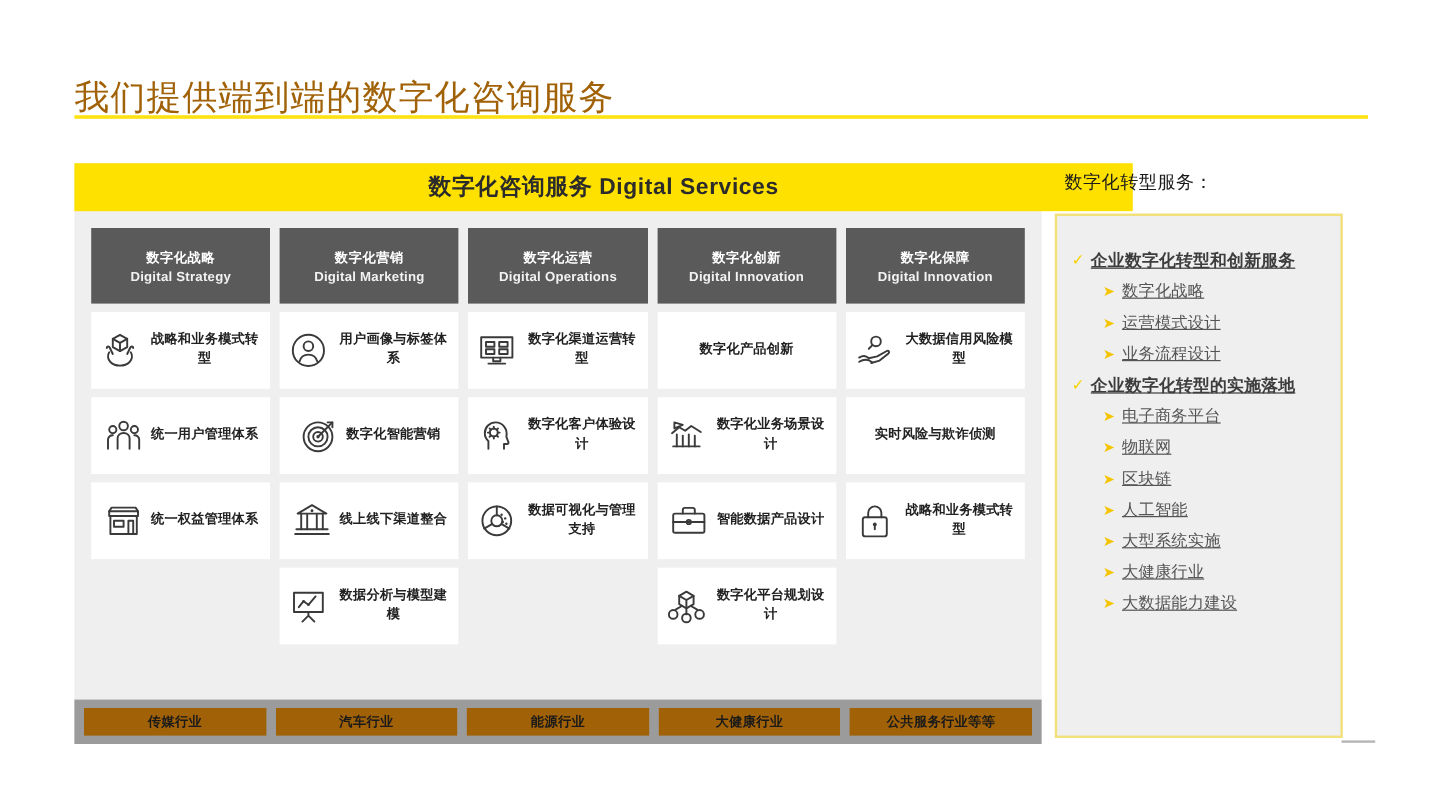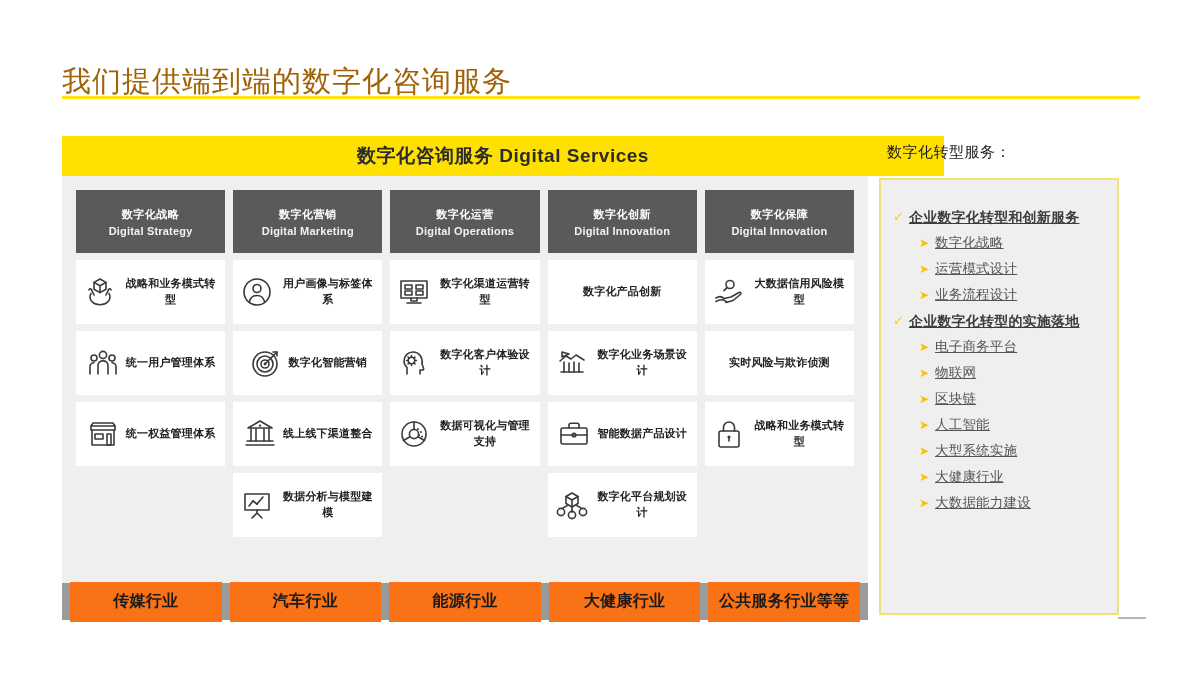--- a/index.html
+++ b/index.html
@@ -76,23 +76,23 @@
 
   
   .tag-strip {
     position: absolute; left: 62px; top: 583px;
     width: 806px; height: 37px;
     background: #9b9b9b;
     display: flex; align-items: center;
     padding: 0 8px; gap: 8px;
   }
   .tag {
-    flex: 1 1 0; height: 40px; background: #f97316;
+    flex: 1 1 0; height: 23px; background: #a16207;
     display: flex; align-items: center; justify-content: center;
-    font-size: 16px; font-weight: bold; color: #1a1a1a; letter-spacing: .3px;
+    font-size: 11px; font-weight: bold; color: #1a1a1a; letter-spacing: .3px;
   }
 
   
   .right-title {
     position: absolute; left: 887px; top: 143px;
     font-size: 15px; font-weight: normal; color: #1a1a1a; letter-spacing: .5px;
   }
   .right-box {
     position: absolute; left: 879px; top: 178px;
     width: 240px; height: 437px;

